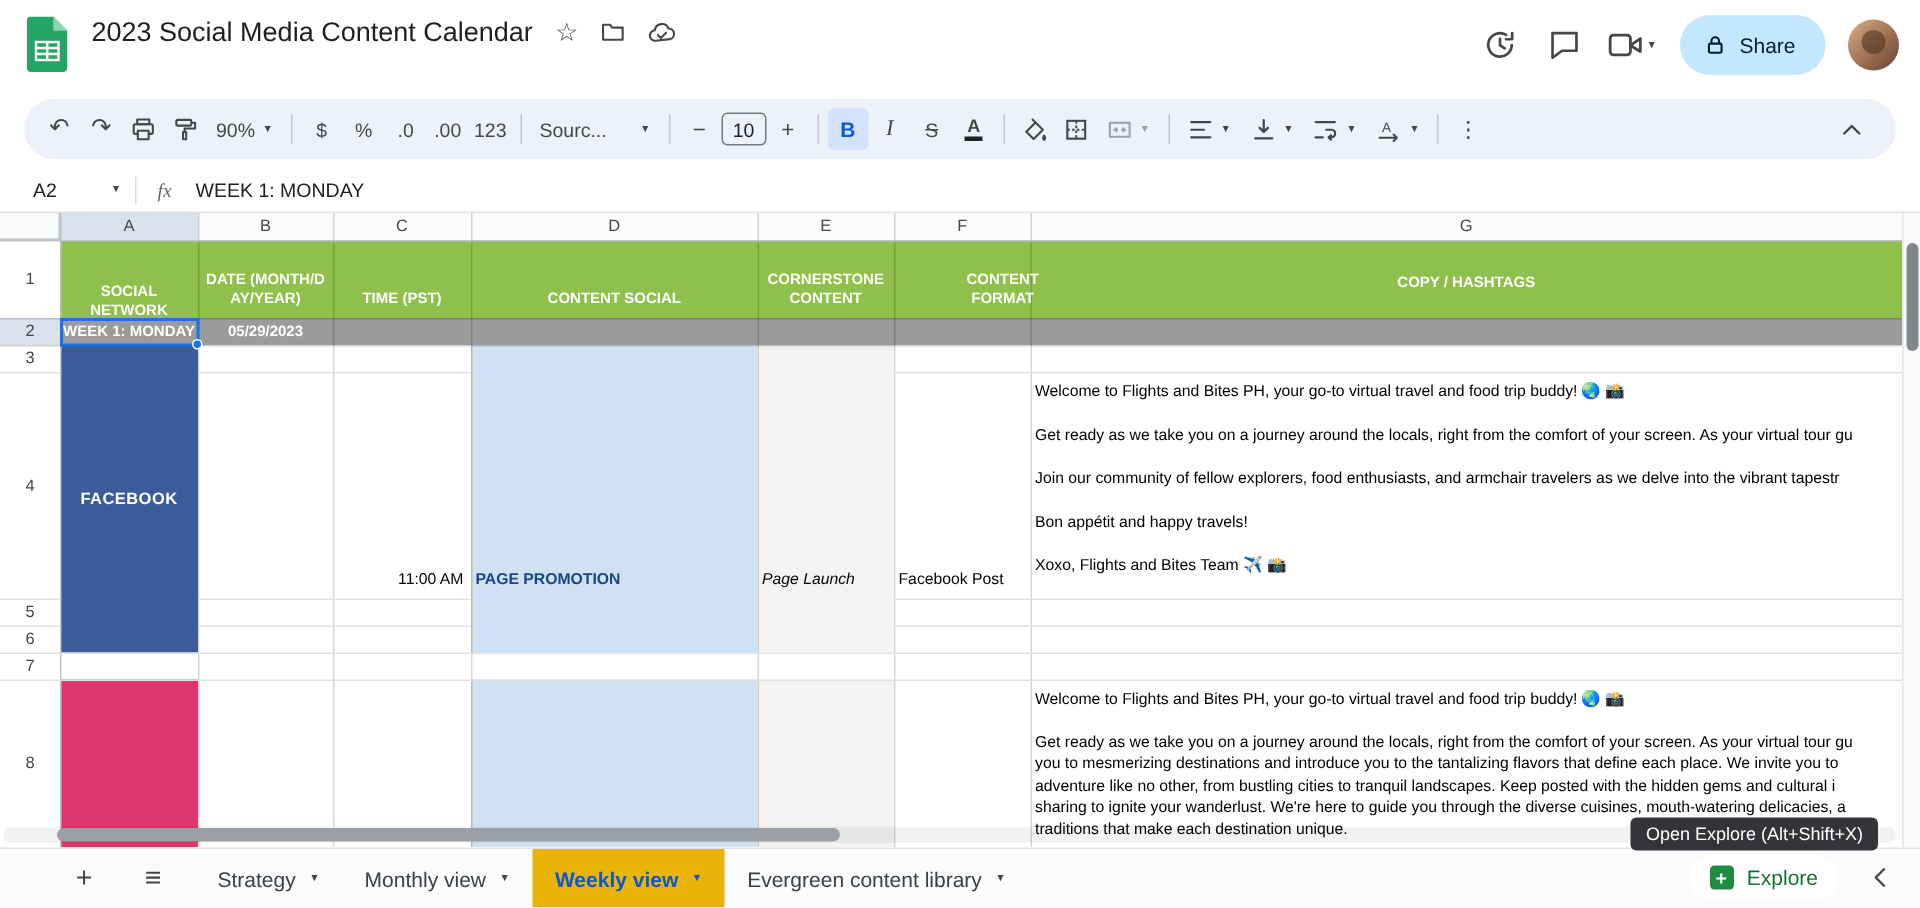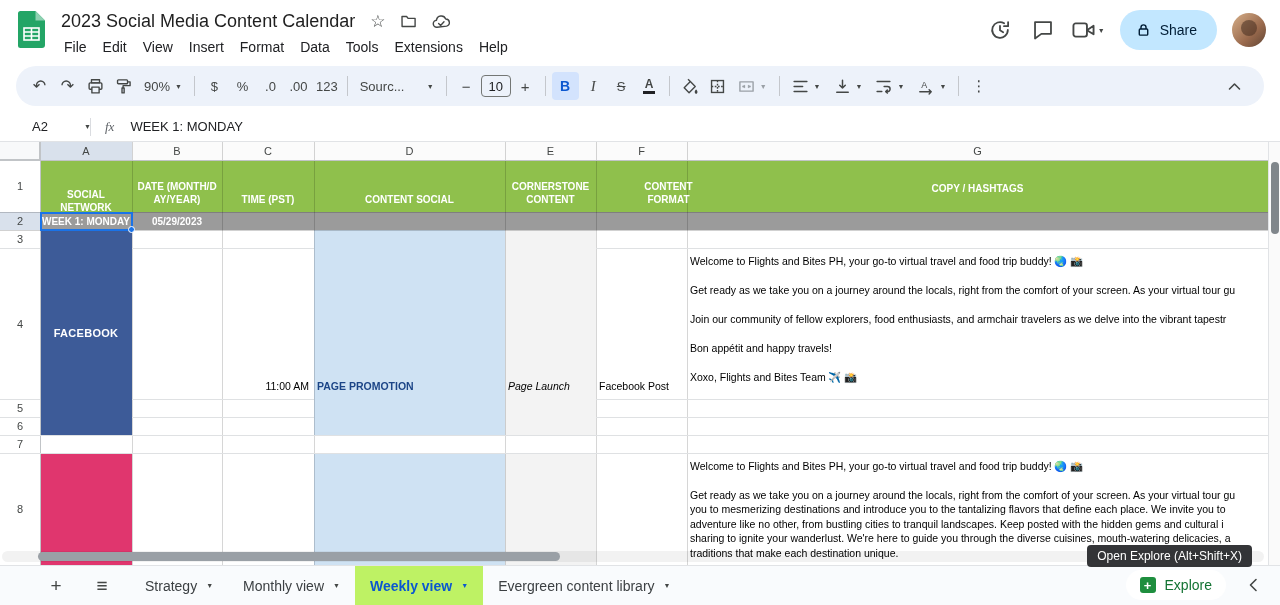--- a/index.html
+++ b/index.html
@@ -37,21 +37,21 @@
   .s-label{text-decoration:line-through;font-size:13px}
   .a-wrap{display:flex;flex-direction:column;align-items:center;line-height:1}
   .a-wrap .a-letter{font-size:12px;font-weight:700}
   .a-wrap .a-bar{width:12px;height:3px;background:#202124;margin-top:1px}
   .muted{color:#9aa0a6}
   .muted .caret{color:#9aa0a6}
   .collapse-btn{margin-left:auto;margin-right:6px}
 
   
   .formula-bar{position:absolute;top:112px;left:0;right:0;height:30px;display:flex;align-items:center;border-bottom:1px solid #e1e3e6;background:#fff}
-  .namebox{width:90px;padding-left:32px;display:flex;align-items:center;gap:36px;font-size:13px;color:#202124}
+  .namebox{width:90px;padding-left:22px;display:flex;align-items:center;gap:36px;font-size:13px;color:#202124}
   .fb-sep{width:1px;height:18px;background:#dadce0}
   .fx{margin:0 16px 0 14px;font-family:Liberation Serif, serif;font-style:italic;font-size:13px;color:#5f6368}
   .fvalue{font-size:13px;color:#202124}
 
   
   .grid{position:absolute;top:142px;left:0;width:1268px;height:423px;background:#fff;overflow:hidden}
   .corner{position:absolute;left:0;top:0;width:40px;height:18px;background:#f8f9fa;border-right:1px solid #c1c4c7;border-bottom:1px solid #c1c4c7}
   .colhead{position:absolute;top:0;height:18px;background:#fbfbfb;display:flex;align-items:center;justify-content:center;font-size:11px;color:#444746}
   .colhead.sel{background:#d9e1ec}
   .rowhead{position:absolute;left:0;width:40px;display:flex;align-items:center;justify-content:center;font-size:11px;color:#444746;background:#fff}
@@ -77,21 +77,21 @@
   .hscroll{position:absolute;left:2px;top:409px;width:1262px;height:11px;border-radius:6px;background:rgba(0,0,0,.05)}
   .hthumb{position:absolute;left:36px;top:1px;width:522px;height:9px;border-radius:5px;background:#9aa0a6}
   .vscroll{position:absolute;top:142px;right:0;width:12px;height:423px;background:#fafafa;border-left:1px solid #e1e3e6}
   .vthumb{position:absolute;left:2px;top:20px;width:8px;height:72px;border-radius:4px;background:#80868b}
 
   
   .tabbar{position:absolute;left:0;top:565px;width:1280px;height:40px;background:#f9fbfd;border-top:1px solid #e1e3e6;display:flex;align-items:center}
   .tab-icon-btn{width:32px;height:32px;display:flex;align-items:center;justify-content:center;color:#444746;font-size:19px;border-radius:50%}
   .tab{height:40px;display:flex;align-items:center;gap:9px;padding:0 15px;font-size:14px;color:#3c4043;font-weight:500}
   .tab .caret{font-size:7px}
-  .tab.active{background:#bef264;color:#0b57d0;font-weight:700}
+  .tab.active{background:#eab308;color:#0b57d0;font-weight:700}
   .tab.active .caret{color:#0b57d0}
   .explore{position:absolute;right:54px;top:570px;height:30px;display:flex;align-items:center;gap:9px;background:#fff;border-radius:16px;padding:0 14px}
   .explore-icon{width:16px;height:16px;border-radius:3px;background:#1e8e3e;color:#fff;display:flex;align-items:center;justify-content:center;font-size:13px;font-weight:700;line-height:1}
   .explore-label{font-size:14px;color:#137333;font-weight:500}
   .chevL{position:absolute;right:14px;top:572px;width:26px;height:26px;display:flex;align-items:center;justify-content:center;color:#444746}
   .tooltip{position:absolute;right:28px;top:545px;background:rgba(35,36,39,.92);color:#fff;font-size:12px;padding:4px 10px;border-radius:4px;white-space:nowrap;z-index:60}
 
   svg{display:block}
 </style>
 </head>
@@ -118,31 +118,20 @@
           </svg>
       </span>
       <span class="t-ico">
         <svg width="19" height="15" viewBox="0 0 19 15" fill="none" stroke="#444746" stroke-width="1.4" stroke-linecap="round" stroke-linejoin="round">
             <path d="M5 13.2a3.5 3.5 0 0 1-.5-7A4.8 4.8 0 0 1 13.7 5a3.6 3.6 0 0 1 .9 7.1z"></path>
             <path d="M6.6 9.4l2 2 3.4-3.6"></path>
           </svg>
       </span>
     </div>
 
-    <nav class="menubar">
-      <span class="menu-item">File</span>
-      <span class="menu-item">Edit</span>
-      <span class="menu-item">View</span>
-      <span class="menu-item">Insert</span>
-      <span class="menu-item">Format</span>
-      <span class="menu-item">Data</span>
-      <span class="menu-item">Tools</span>
-      <span class="menu-item">Extensions</span>
-      <span class="menu-item">Help</span>
-    </nav>
 
     <div class="tb-right">
       <span class="icon-btn">
         <svg width="22" height="22" viewBox="0 0 16 16" fill="none" stroke="#444746" stroke-width="1.3" stroke-linecap="round" stroke-linejoin="round">
             <path d="M13.7 8A5.7 5.7 0 1 1 11 3.1"></path>
             <path d="M13.9 2.2v3h-3"></path>
             <path d="M8 5v3.2l2.3 1.4"></path>
           </svg>
       </span>
       <span class="icon-btn">

